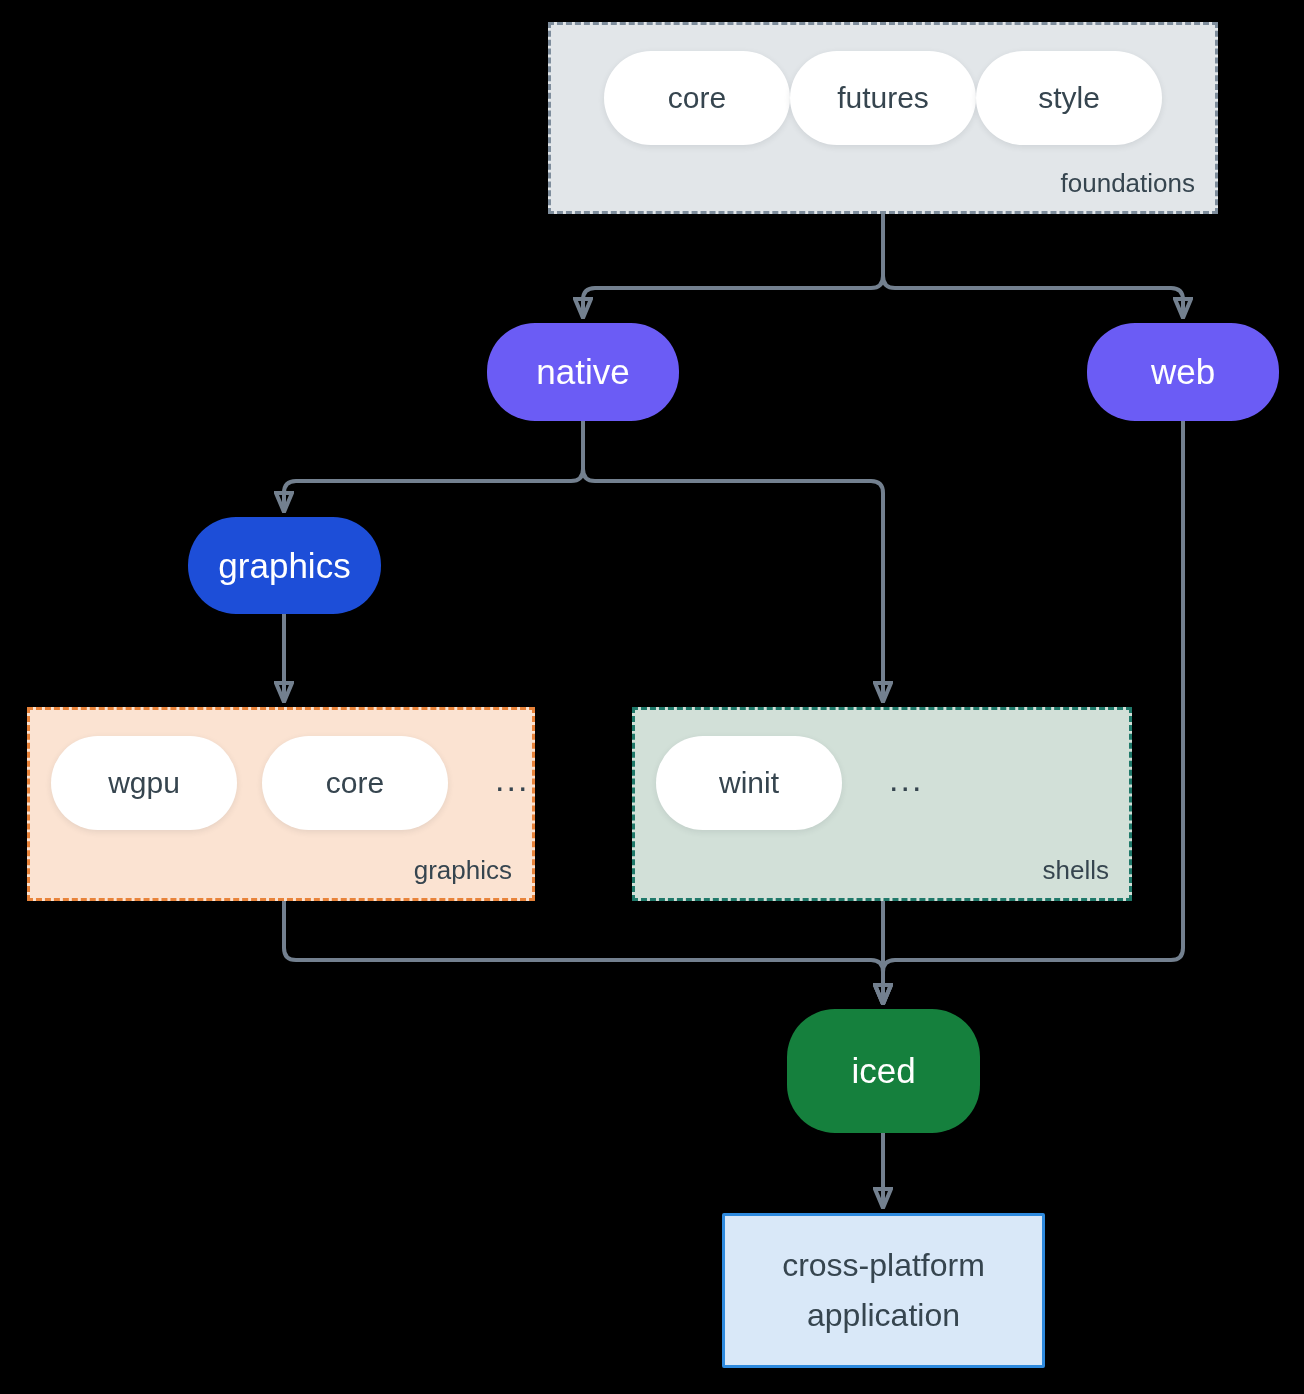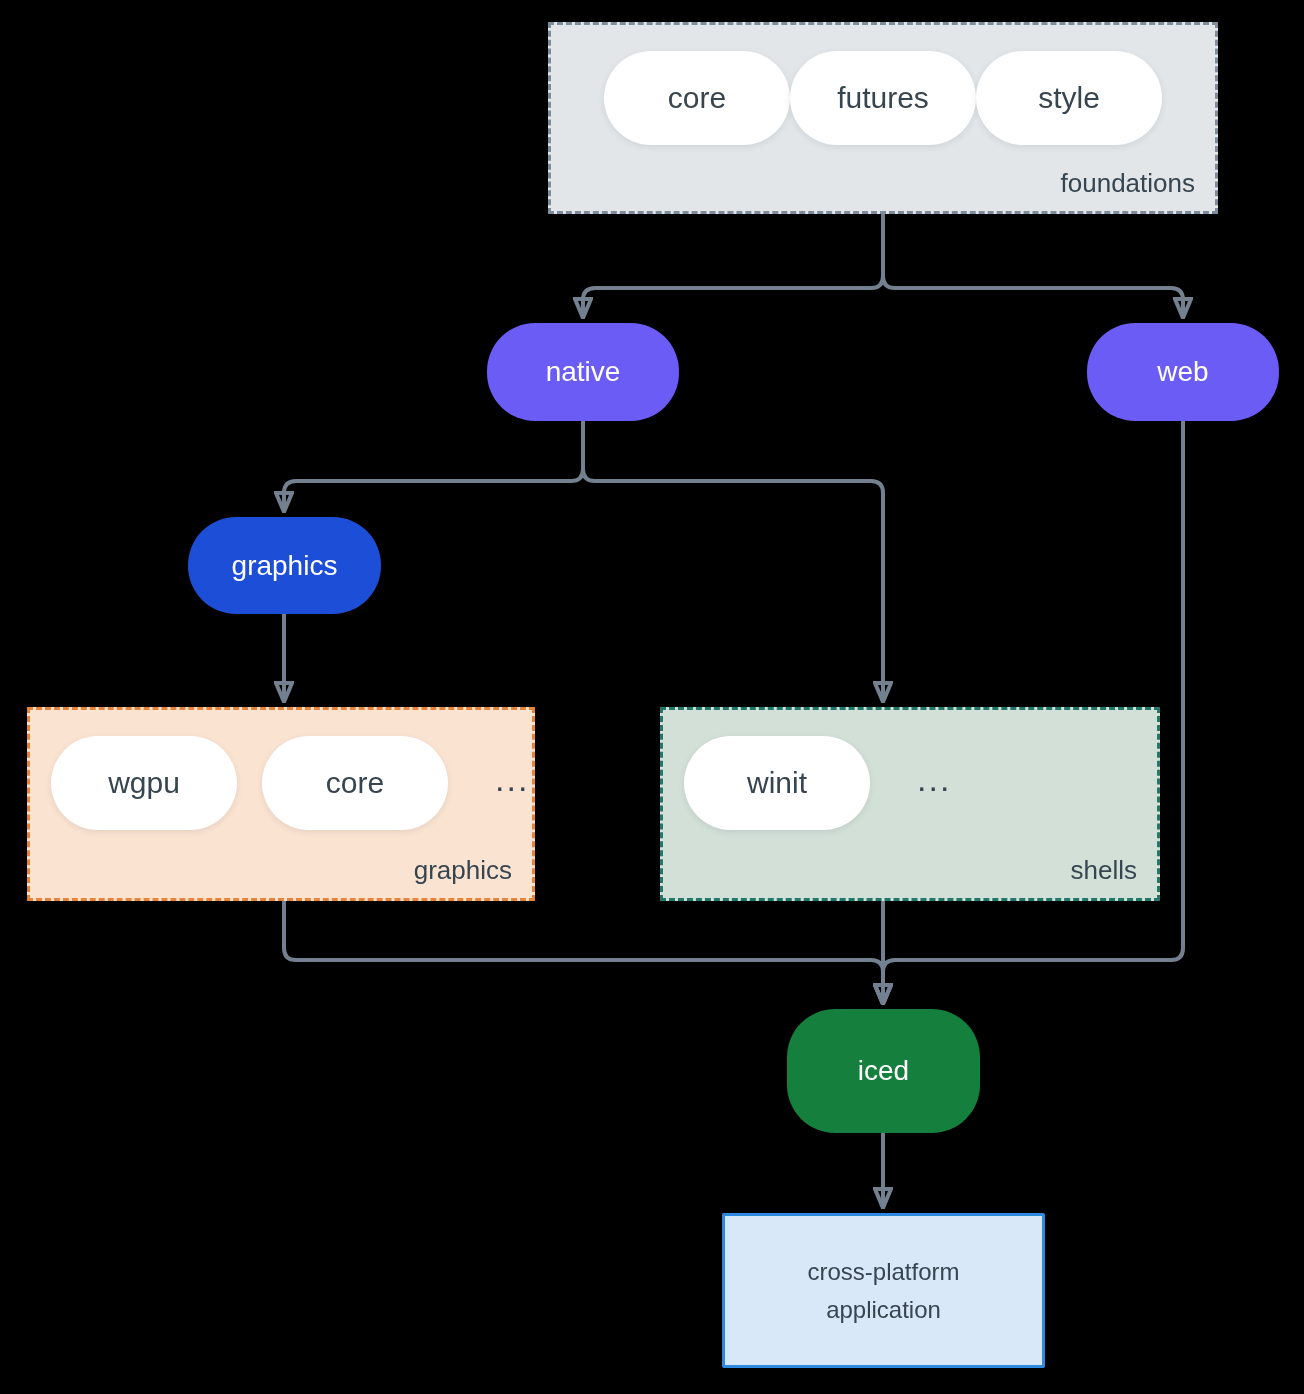--- a/index.html
+++ b/index.html
@@ -4,43 +4,43 @@
 <style>
   html,body{margin:0;padding:0;background:#000;}
   .stage{
     position:relative;width:1304px;height:1394px;background:#000;overflow:hidden;
     font-family:"Liberation Sans","DejaVu Sans",sans-serif;color:#36454f;
   }
   
   .group{position:absolute;box-sizing:border-box;}
   .group-foundations{left:548px;top:22px;width:670px;height:192px;background:#e2e6e9;border:3px dashed #7e8d9c;}
   .group-renderers{left:27px;top:707px;width:508px;height:194px;background:#fbe3d2;border:3px dashed #e8833a;}
-  .group-shells{left:660px;top:707px;width:500px;height:194px;background:#d2e0d8;border:3px dashed #20796a;}
+  .group-shells{left:632px;top:707px;width:500px;height:194px;background:#d2e0d8;border:3px dashed #20796a;}
   .group-label{position:absolute;right:20px;bottom:12px;font-size:26px;color:#36454f;margin-top:20px;}
   .pill-row{position:absolute;left:0;top:26px;width:100%;display:flex;align-items:center;}
   .group-foundations .pill-row{justify-content:center;}
   .group-renderers .pill-row,.group-shells .pill-row{justify-content:flex-start;padding-left:21px;gap:25px;}
   .pill{
     height:94px;min-width:186px;padding:0 30px;box-sizing:border-box;
     background:#ffffff;border-radius:48px;display:flex;align-items:center;justify-content:center;
     font-size:30px;color:#36454f;box-shadow:0 2px 6px rgba(40,50,60,0.10);
   }
   .ellipsis{font-size:34px;letter-spacing:2px;color:#36454f;margin-left:22px;padding-bottom:8px;}
   
   .node{
     position:absolute;box-sizing:border-box;display:flex;align-items:center;justify-content:center;
-    border-radius:48px;color:#ffffff;font-size:28px;
+    border-radius:48px;color:#ffffff;font-size:35px;
   }
   .node-native{left:487px;top:323px;width:192px;height:98px;background:#6b5cf5;}
   .node-web{left:1087px;top:323px;width:192px;height:98px;background:#6b5cf5;}
   .node-graphics{left:188px;top:517px;width:193px;height:97px;background:#1d4ed8;}
   .node-iced{left:787px;top:1009px;width:193px;height:124px;background:#15803d;}
   .node-app{
     left:722px;top:1213px;width:323px;height:155px;background:#d9e8f8;border:3px solid #2e8ade;border-radius:2px;
-    color:#36454f;font-size:24px;text-align:center;line-height:1.55;padding:0 34px;
+    color:#36454f;font-size:32px;text-align:center;line-height:1.55;padding:0 34px;
   }
   
   .edges{position:absolute;left:0;top:0;width:1304px;height:1394px;}
   .edges path{stroke:#73808f;stroke-width:4;fill:none;}
 </style>
 </head>
 <body>
 
 <div class="stage">
 

